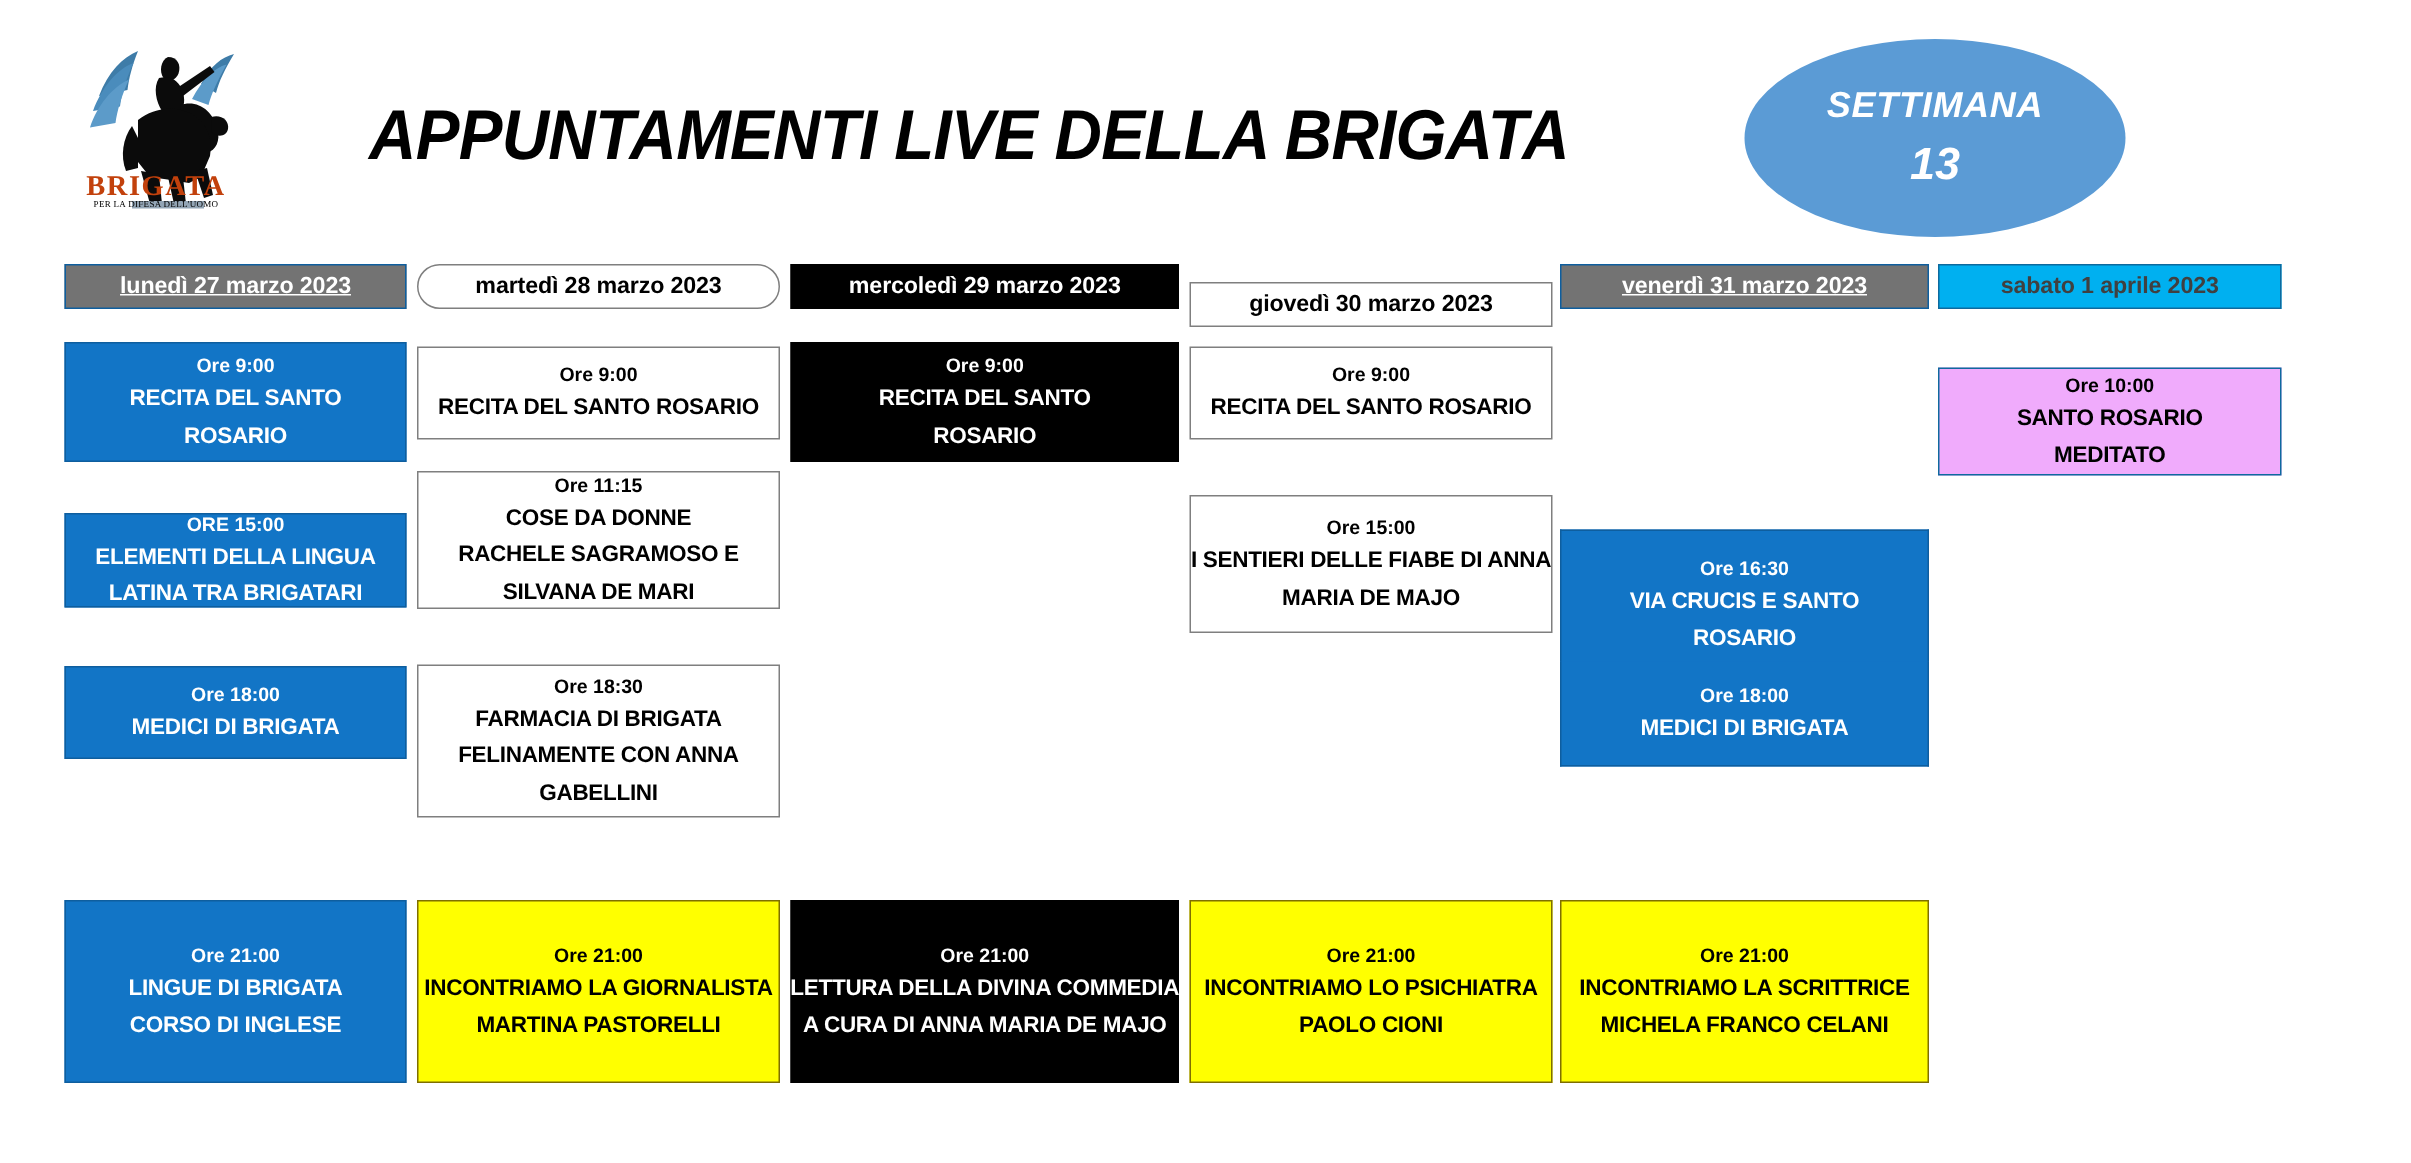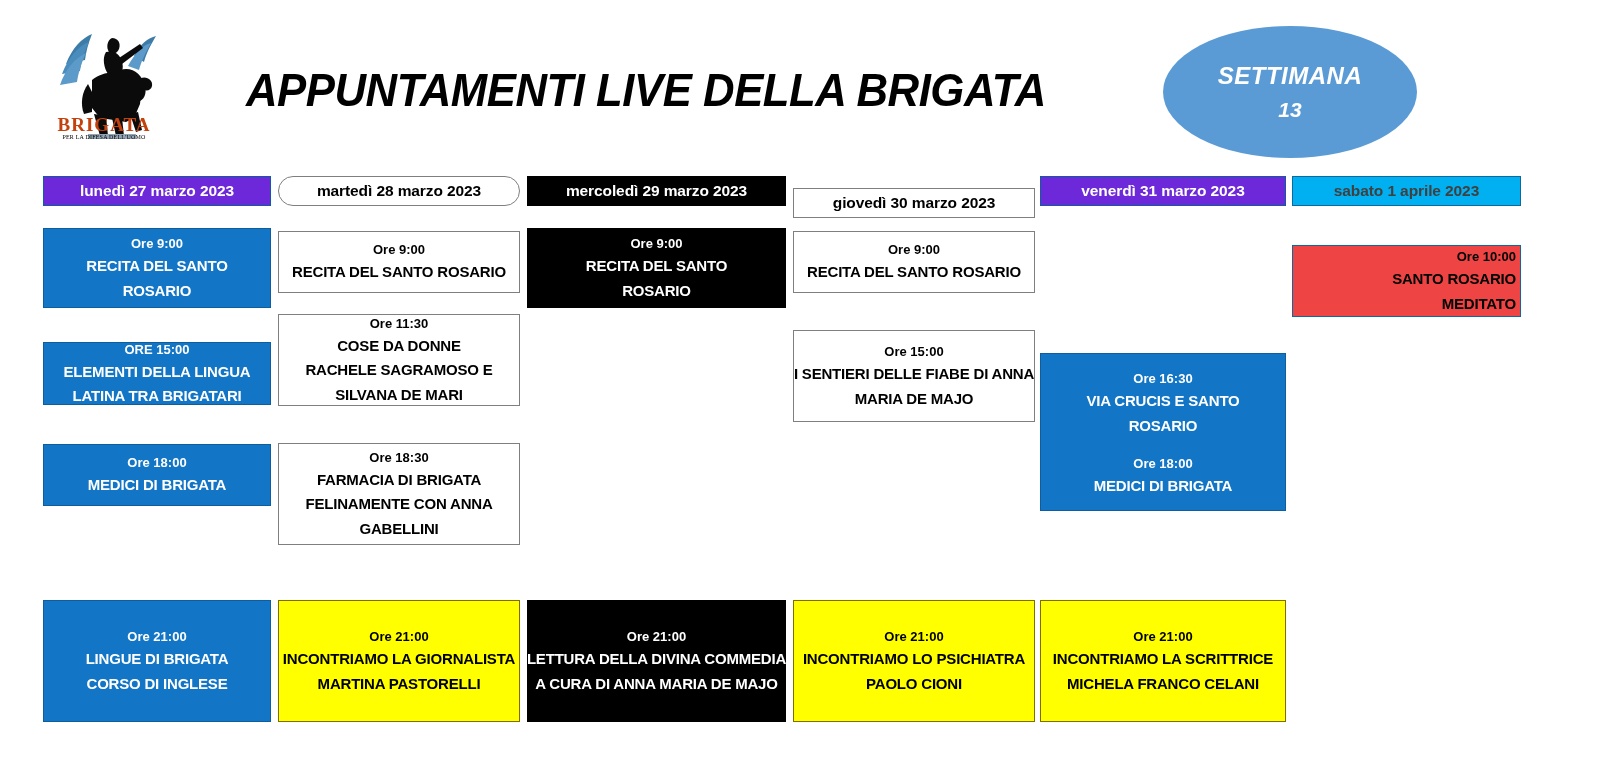--- a/index.html
+++ b/index.html
@@ -62,21 +62,21 @@
     justify-content: center;
     font-style: italic;
     font-weight: bold;
   }
   .week-badge .wb-label {
     font-size: 24px;
     letter-spacing: 0.5px;
     line-height: 1.1;
   }
   .week-badge .wb-number {
-    font-size: 21px;
+    font-size: 30px;
     margin-top: 8px;
     line-height: 1.1;
   }
 
   
   .col {
     position: absolute;
     top: 176px;
   }
 
@@ -85,21 +85,21 @@
     height: 30px;
     display: flex;
     align-items: center;
     justify-content: center;
     font-size: 15.5px;
     font-weight: bold;
     letter-spacing: -0.1px;
     border: 1px solid #7f7f7f;
     white-space: nowrap;
   }
-  .day-head.blue   { background: #6d28d9; color: #ffffff; border-color: #0E5E9E; }
+  .day-head.blue   { background: #737373; color: #ffffff; border-color: #0E5E9E; text-decoration: underline; }
   .day-head.white  { background: #ffffff; color: #000000; border-color: #7f7f7f; }
   .day-head.black  { background: #000000; color: #ffffff; border-color: #000000; text-align: center; }
   .day-head.cyan   { background: #00B0F0; color: #404040; border-color: #0E6A9E; }
 
   .cell {
     box-sizing: border-box;
     position: absolute;
     display: flex;
     flex-direction: column;
     align-items: center;
@@ -118,21 +118,21 @@
     font-size: 15px;
     font-weight: bold;
     line-height: 1.62;
     white-space: nowrap;
     letter-spacing: -0.2px;
   }
 
   .cell.blue   { background: #1275C6; color: #ffffff; border-color: #0E5E9E; }
   .cell.white  { background: #ffffff; color: #000000; border-color: #7f7f7f; }
   .cell.black  { background: #000000; color: #ffffff; border-color: #000000; }
-  .cell.cyan   { background: #ef4444; color: #000000; border-color: #0E6A9E; align-items: flex-end; }
+  .cell.cyan   { background: #f0abfc; color: #000000; border-color: #0E6A9E; }
   .cell.yellow { background: #FFFF00; color: #000000; border-color: #7f6f00; }
 
   
   .cell.stack-top    { border-bottom: 1px solid #cfe3f5; }
   .cell.stack-bottom { border-top: 0; }
 </style>
 </head>
 <body>
 
 <div id="board">
@@ -197,21 +197,21 @@
         <div class="line">CORSO DI INGLESE</div>
       </div>
       <div class="col" style="left: 278px; width: 242px;">
         <div class="day-head white" style="width: 242px; border-radius: 15px;">martedì 28 marzo 2023</div>
       </div>
       <div class="cell white" style="left: 278px; width: 242px; top: 231px; height: 62px;">
         <div class="time">Ore 9:00</div>
         <div class="line">RECITA DEL SANTO ROSARIO</div>
       </div>
       <div class="cell white" style="left: 278px; width: 242px; top: 314px; height: 92px;">
-        <div class="time">Ore 11:30</div>
+        <div class="time">Ore 11:15</div>
         <div class="line">COSE DA DONNE</div>
         <div class="line">RACHELE SAGRAMOSO E</div>
         <div class="line">SILVANA DE MARI</div>
       </div>
       <div class="cell white" style="left: 278px; width: 242px; top: 443px; height: 102px;">
         <div class="time">Ore 18:30</div>
         <div class="line">FARMACIA DI BRIGATA</div>
         <div class="line">FELINAMENTE CON ANNA</div>
         <div class="line">GABELLINI</div>
       </div>

